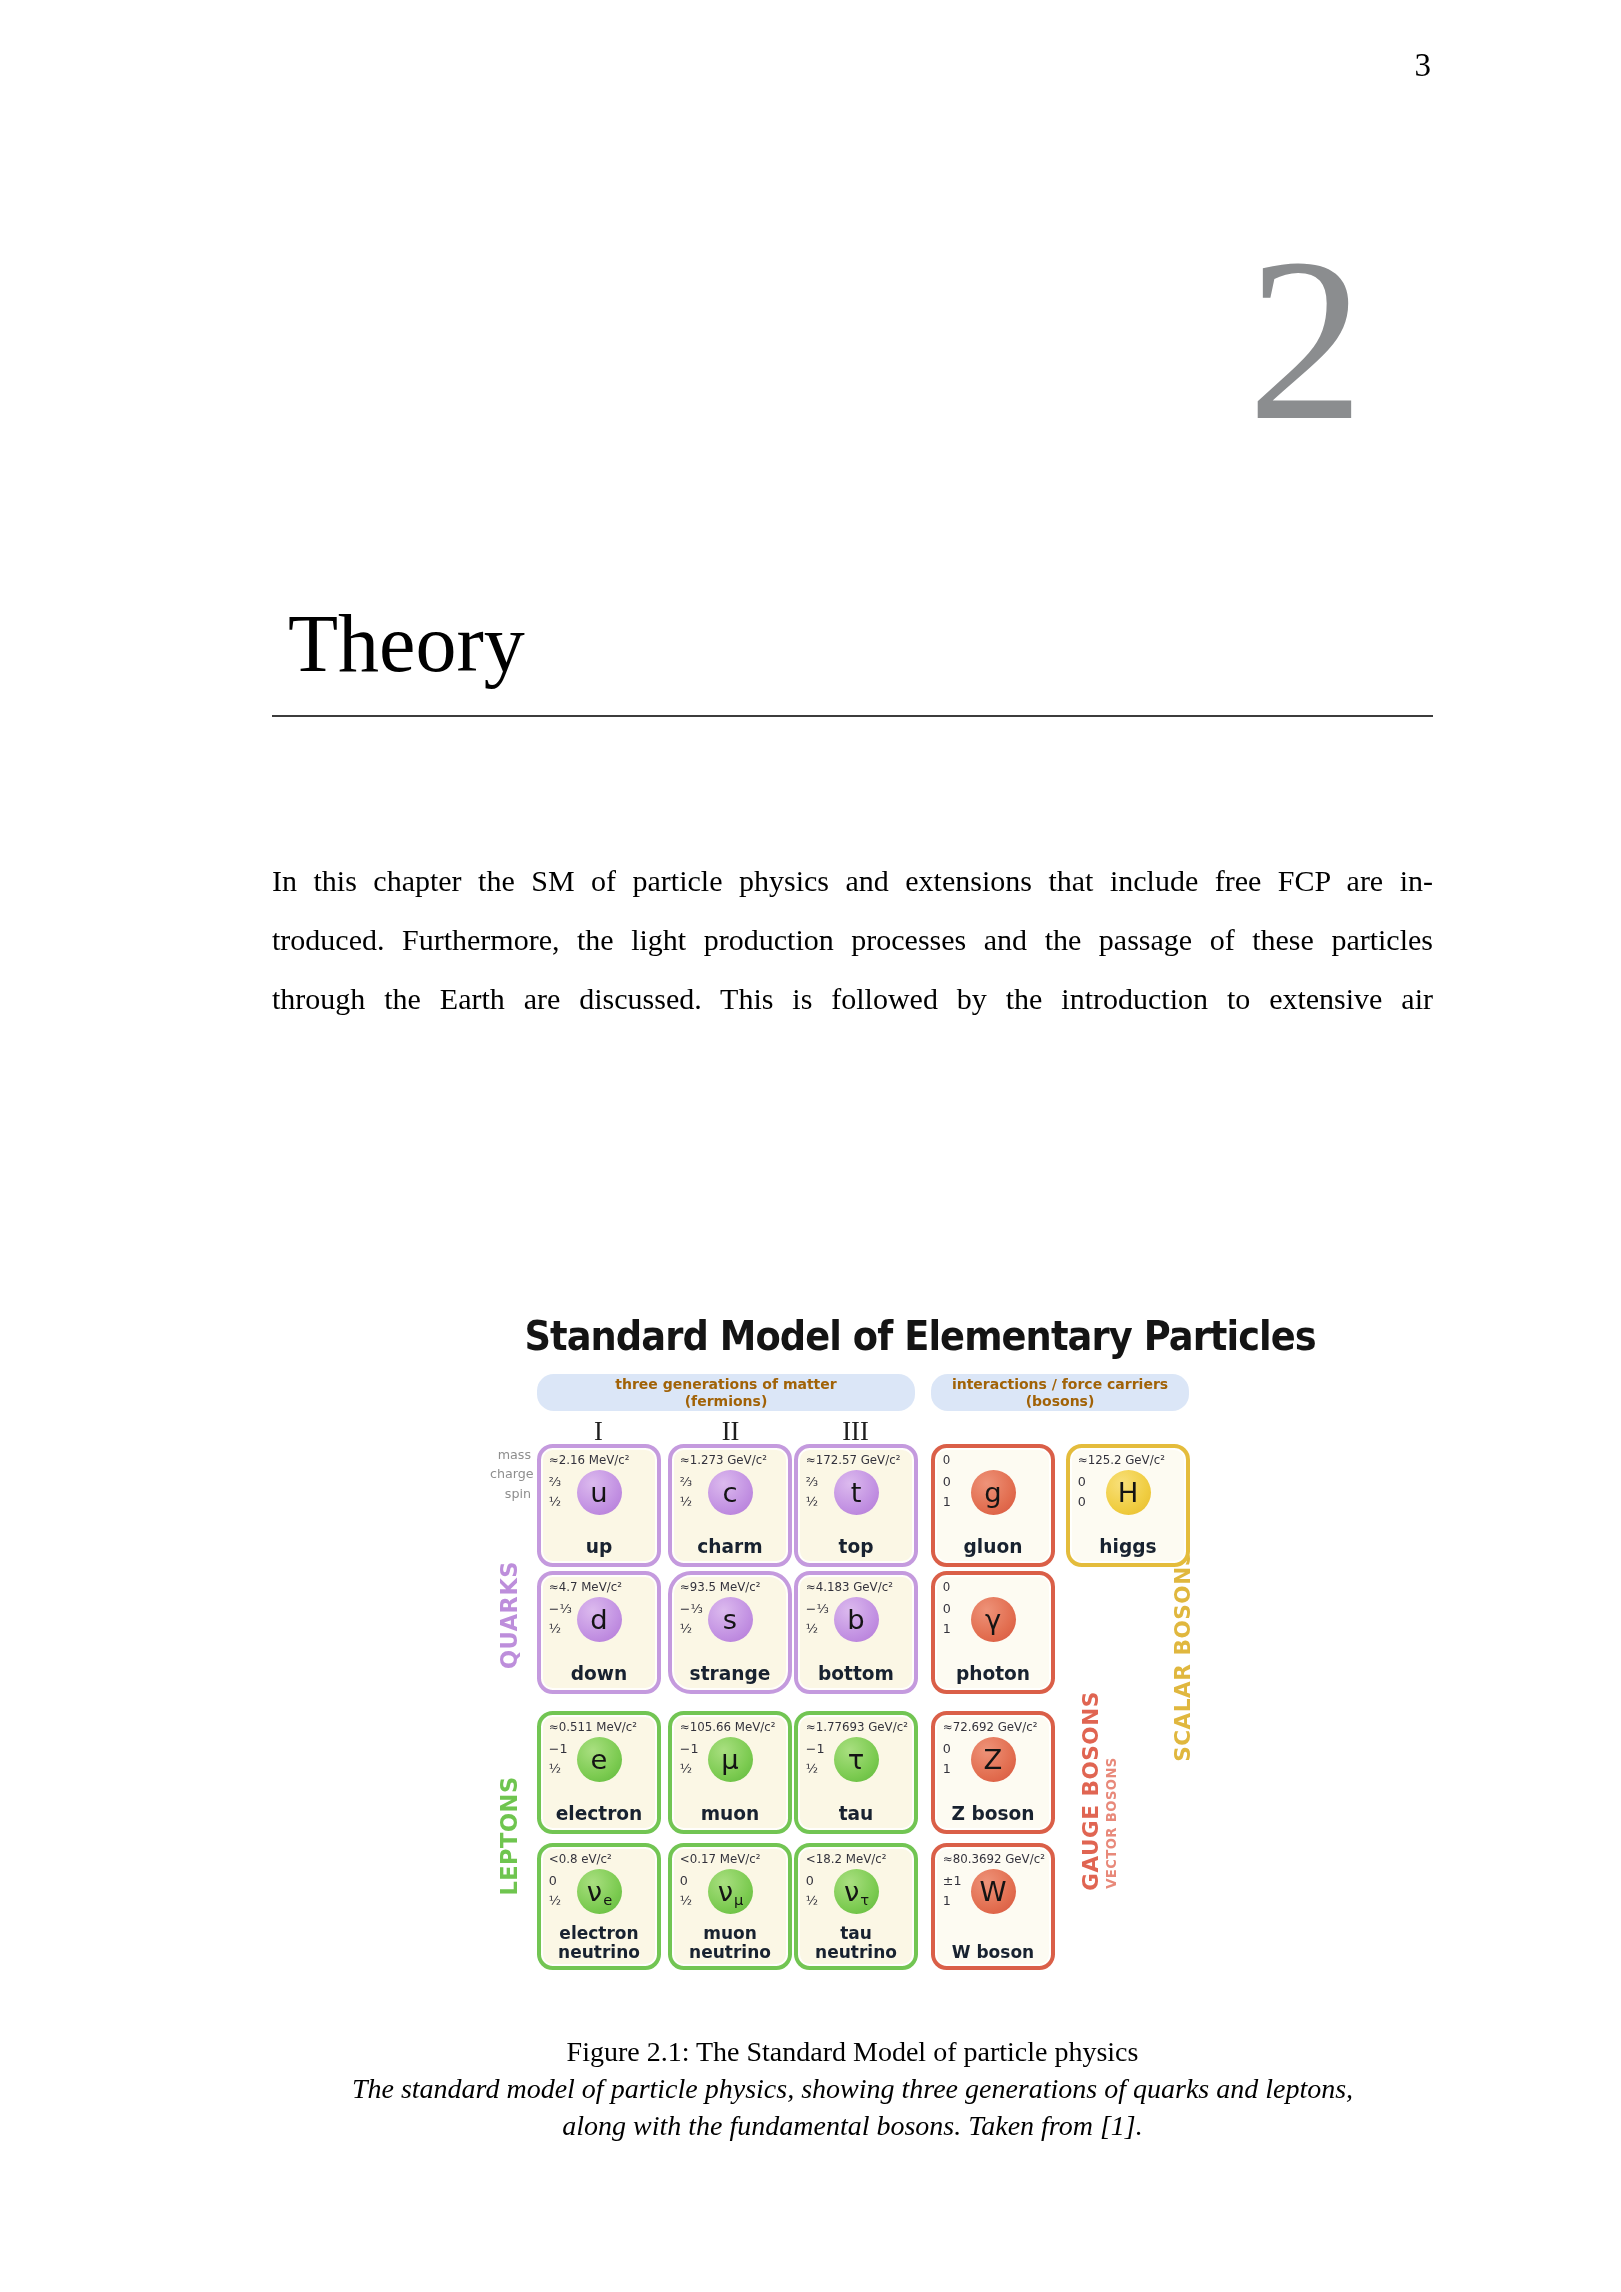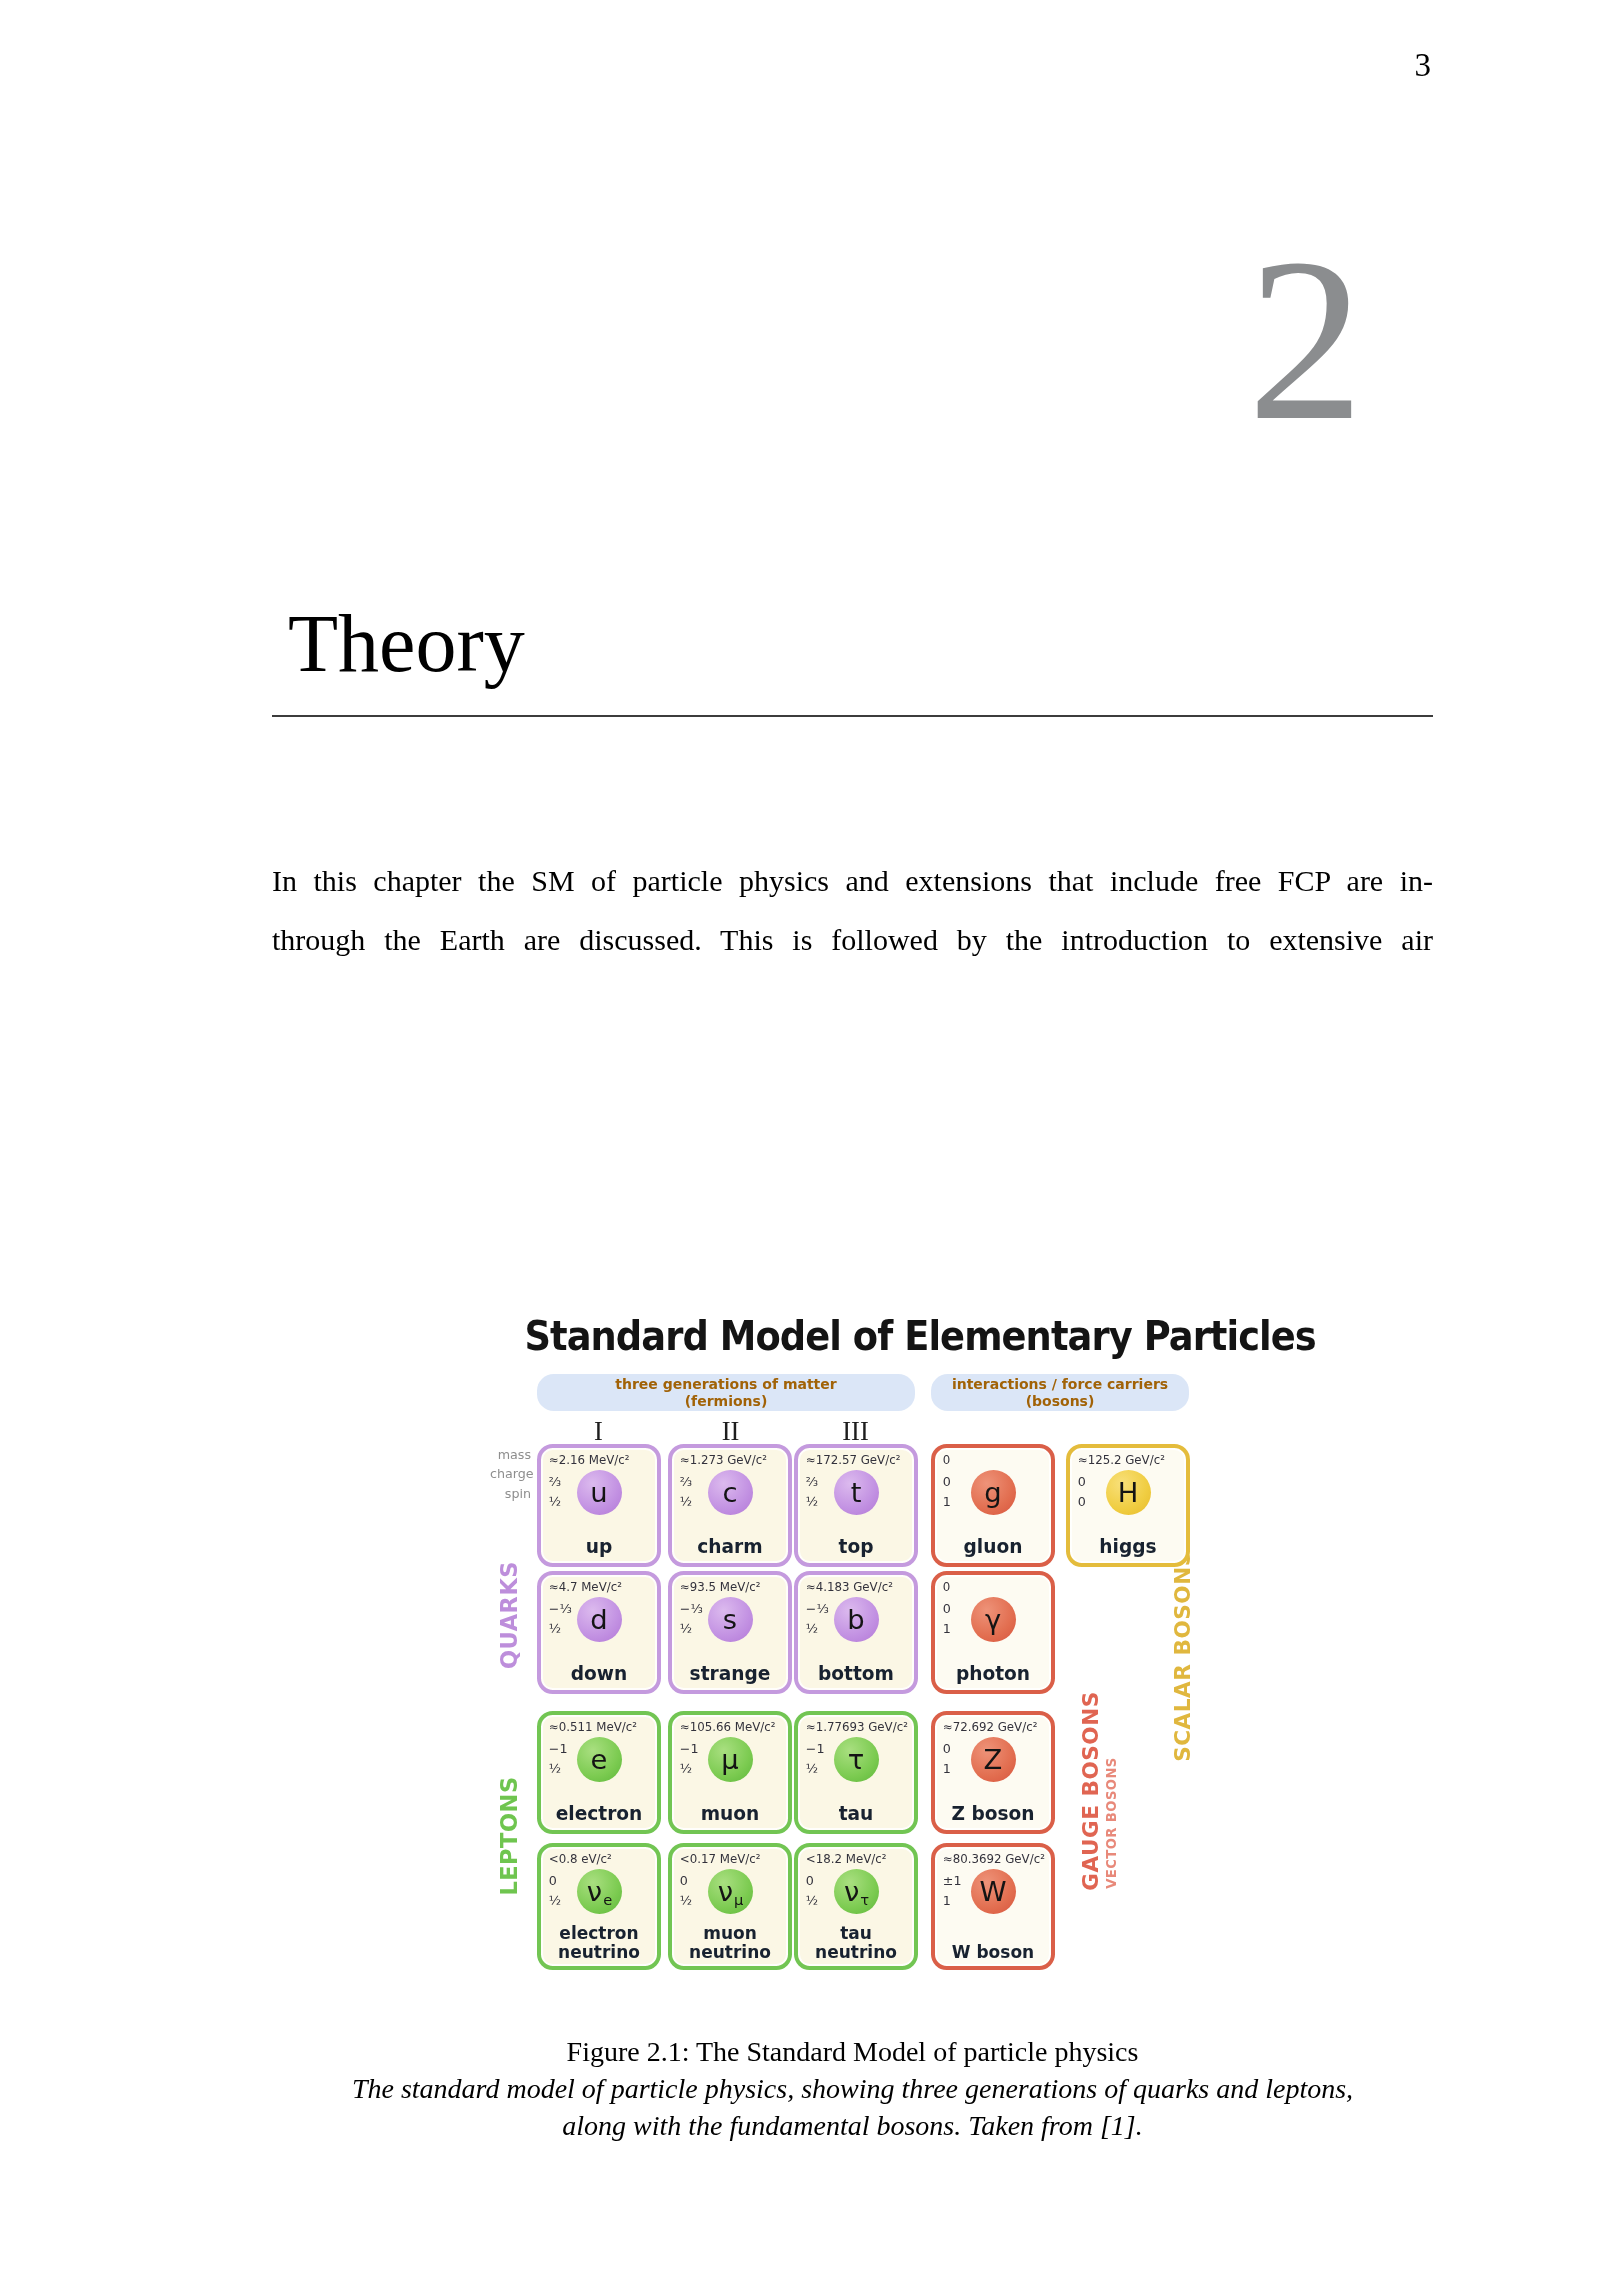--- a/index.html
+++ b/index.html
@@ -75,20 +75,21 @@
 </head>
 <body>
 
 <div class="page-number">3</div>
 <div class="chapter-number">2</div>
 <h1 class="chapter-title" style="font-weight:normal;margin:16px;">Theory</h1>
 <div class="title-rule"></div>
 
 <div class="para">
   <div class="jline">In this chapter the SM of particle physics and extensions that include free FCP are in-</div>
+  <div class="jline">troduced. Furthermore, the light production processes and the passage of these particles</div>
   <div class="jline">through the Earth are discussed.  This is followed by the introduction to extensive air</div>
 </div>
 
 <div class="figure">
   <div class="fig-title"><span>Standard Model of Elementary Particles</span></div>
 
   <div class="pill pill-fermions">
     <div>three generations of matter</div>
     <div>(fermions)</div>
   </div>
@@ -147,21 +148,21 @@
     <div class="circle"><span class="sym">H</span><span class="sub"></span></div>
     <div class="pname">higgs</div>
   </div>
       <div class="card cat-quark" style="left: 47px; top: 258px;">
     <div class="mass">≈4.7 MeV/c²</div>
     <div class="charge">−⅓</div>
     <div class="spin">½</div>
     <div class="circle"><span class="sym">d</span><span class="sub"></span></div>
     <div class="pname">down</div>
   </div>
-      <div class="card cat-quark" style="left: 178px; top: 258px;">
+      <div class="card cat-quark" style="left: 178px; top: 258px; border-radius: 23px;">
     <div class="mass">≈93.5 MeV/c²</div>
     <div class="charge">−⅓</div>
     <div class="spin">½</div>
     <div class="circle"><span class="sym">s</span><span class="sub"></span></div>
     <div class="pname">strange</div>
   </div>
       <div class="card cat-quark" style="left: 304px; top: 258px;">
     <div class="mass">≈4.183 GeV/c²</div>
     <div class="charge">−⅓</div>
     <div class="spin">½</div>

